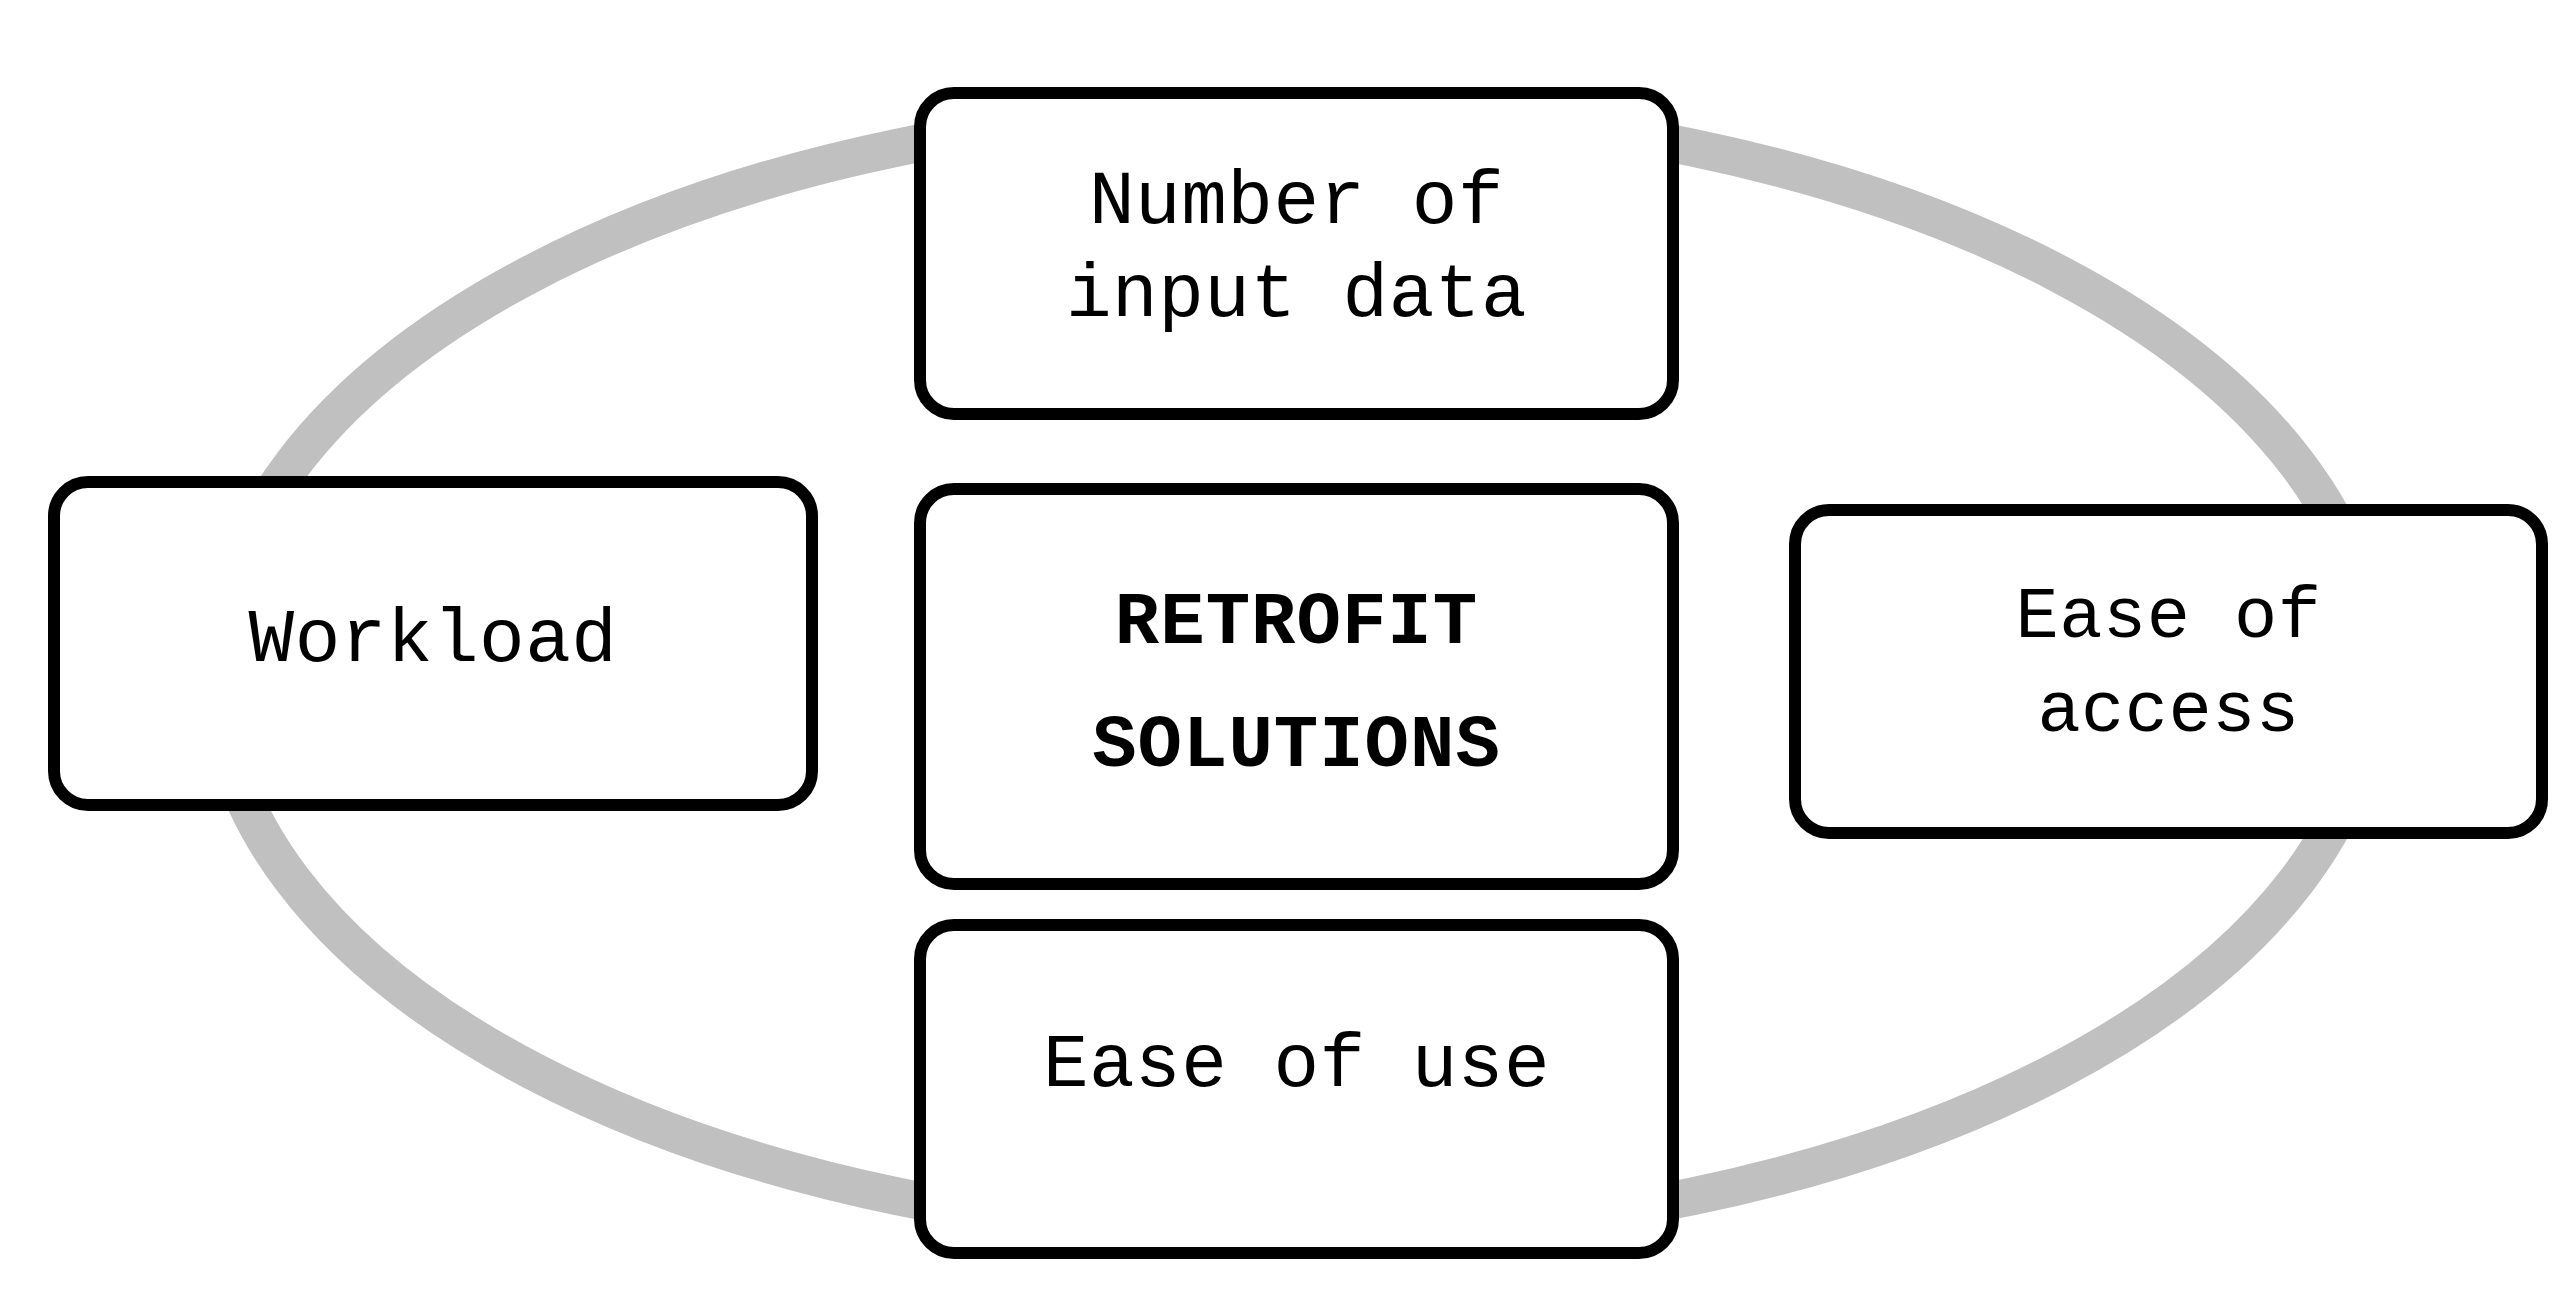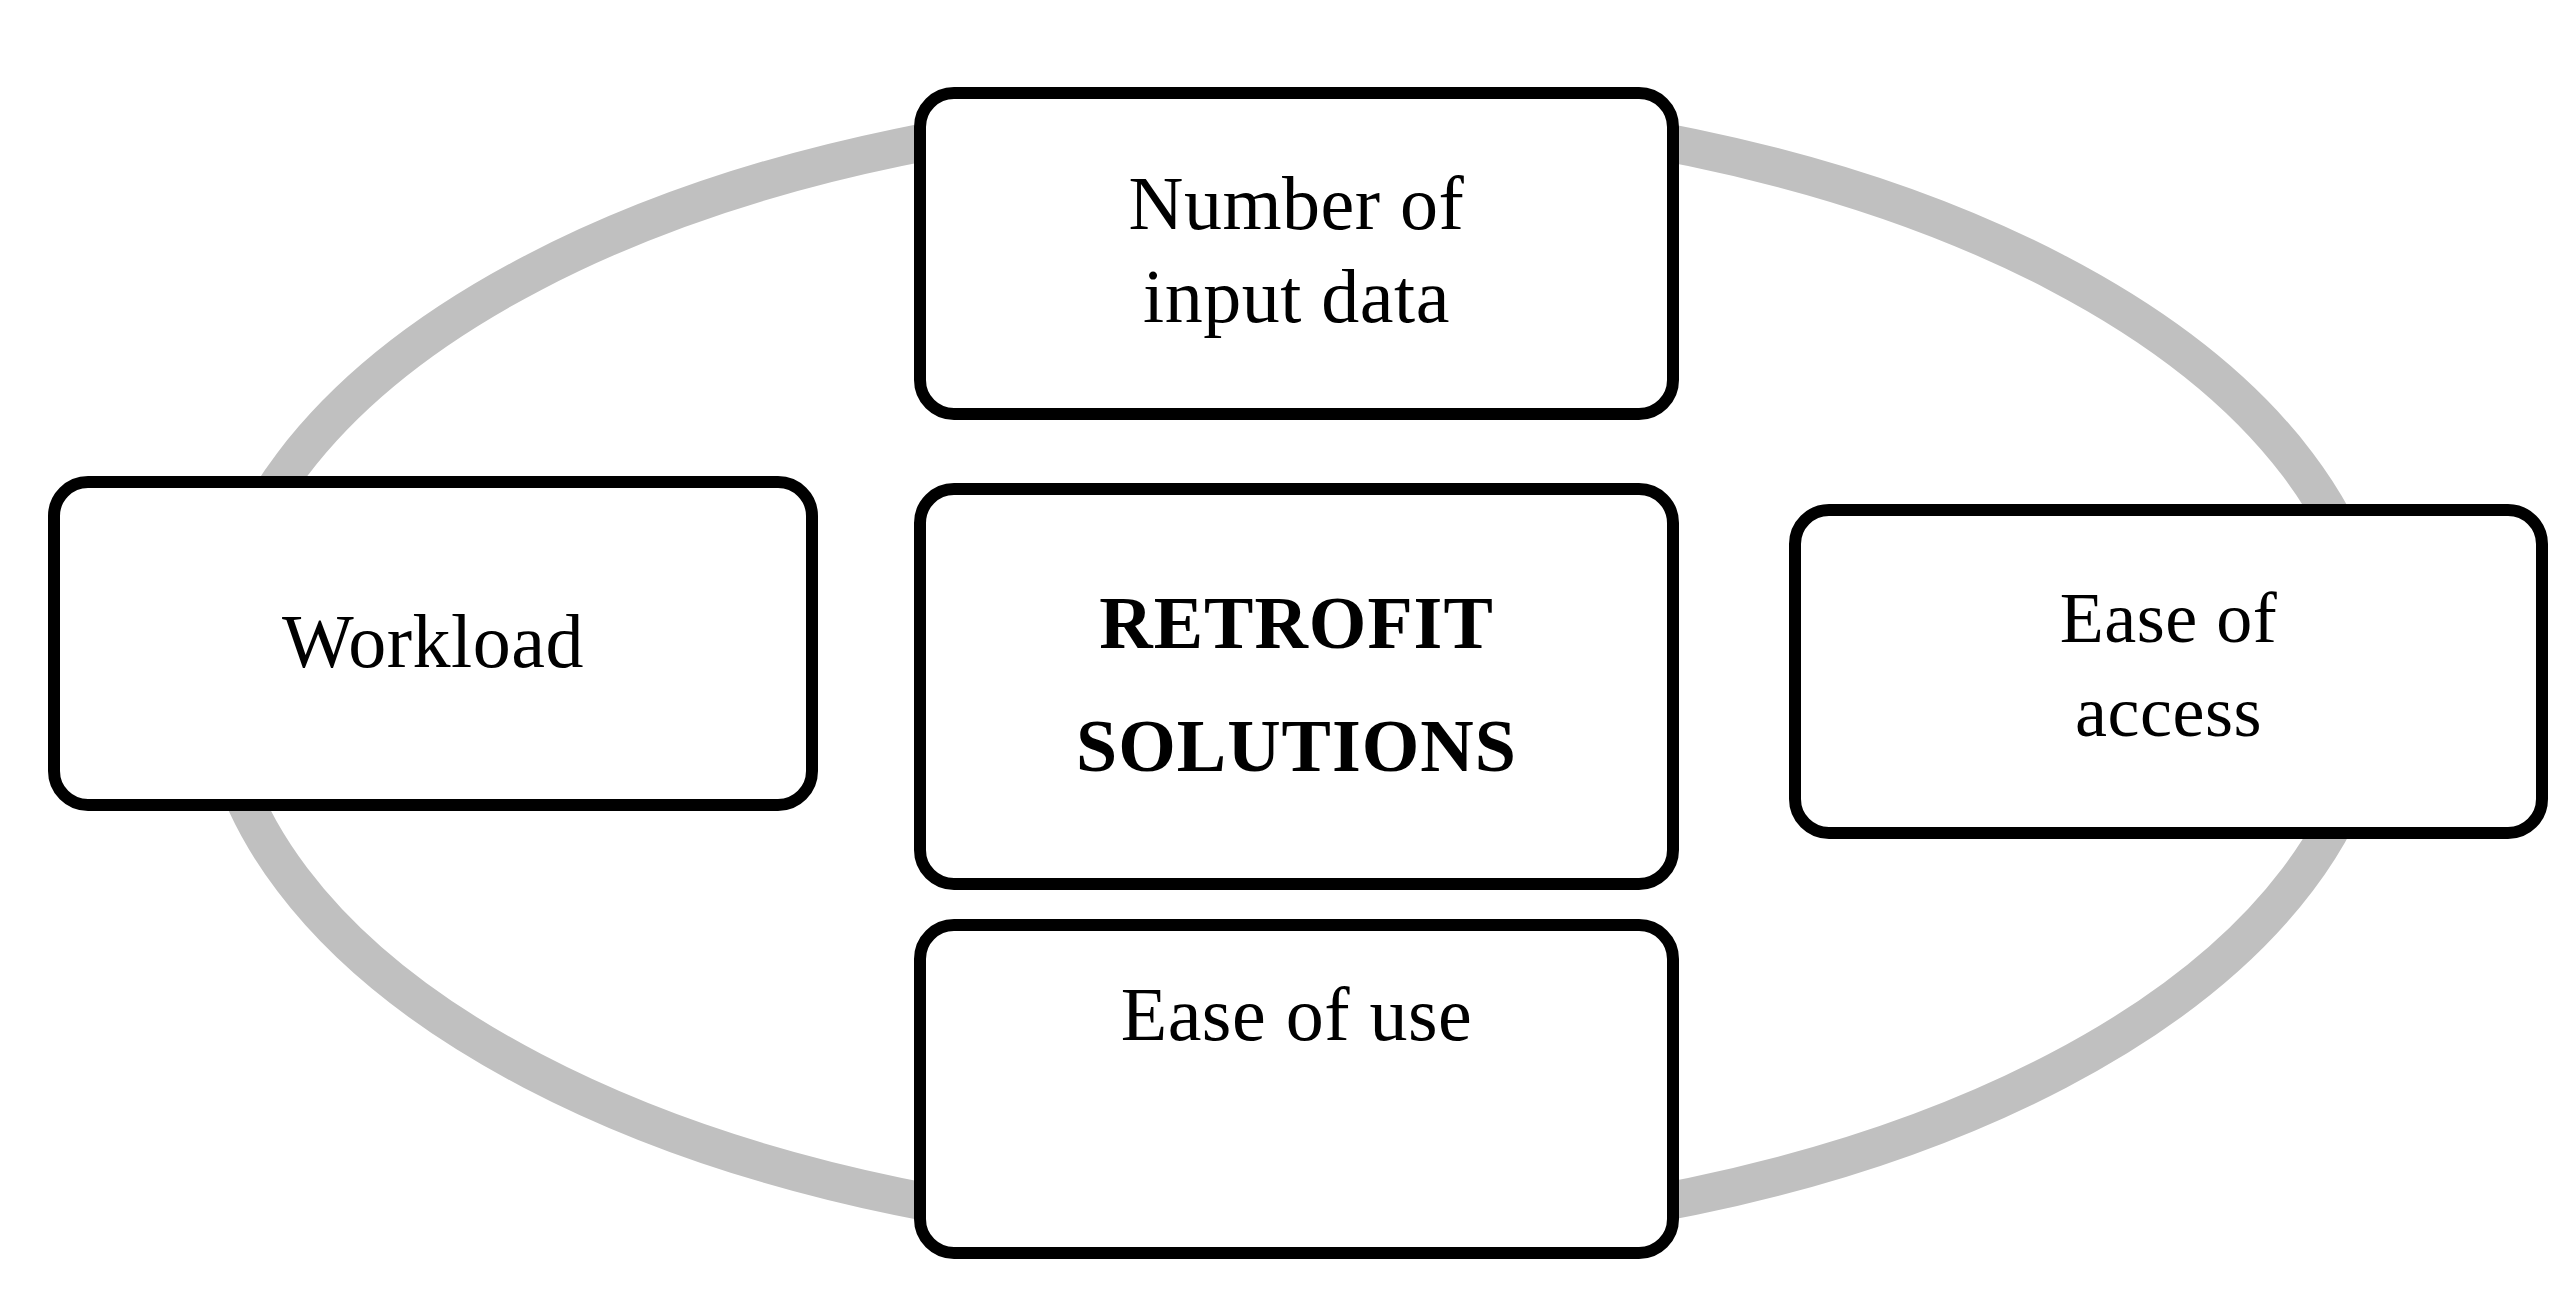--- a/index.html
+++ b/index.html
@@ -39,20 +39,21 @@
     text-align: center;
   }
   .node .label {
     display: block;
     width: 100%;
     color: #000000;
     font-size: 74px;
     line-height: 1.20;
     letter-spacing: 0.5px;
     white-space: pre-line;
+    font-family: Liberation Mono, monospace;
   }
 
   
   #node-top {
     left: 914px;  top: 87px;   width: 765px;  height: 333px;
   }
   #node-top .label {
     font-size: 76px;
     line-height: 1.22;
     transform: translateY(-4px);
@@ -68,21 +69,21 @@
     letter-spacing: 1px;
     transform: translateY(-2px);
   }
 
   #node-bottom {
     left: 914px;  top: 919px;  width: 765px;  height: 340px;
     align-items: flex-start;
   }
   #node-bottom .label {
     font-size: 76px;
-    padding-top: 38px;
+    padding-top: 90px;
   }
 
   #node-left {
     left: 48px;   top: 476px;  width: 770px;  height: 335px;
   }
   #node-left .label {
     font-size: 76px;
     transform: translateY(-2px);
   }
 

